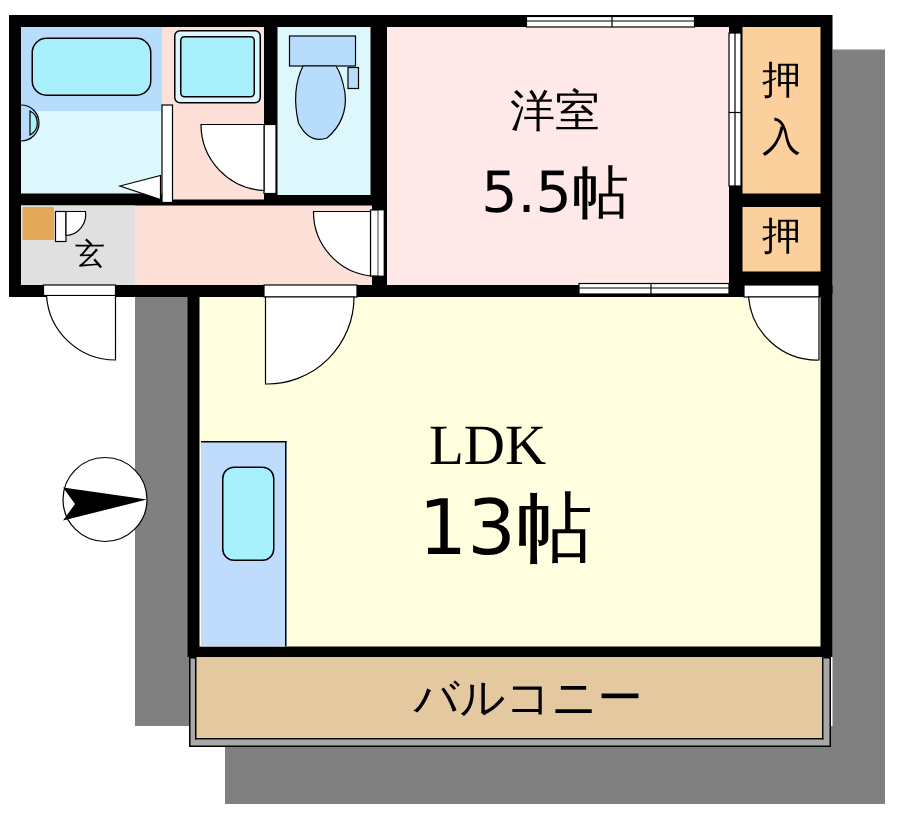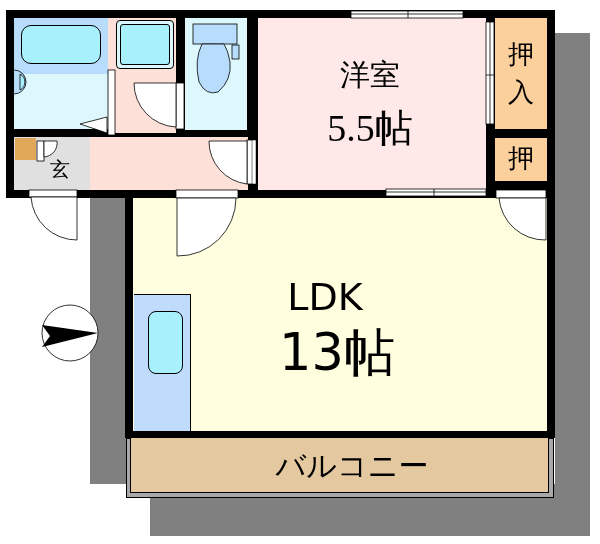--- a/index.html
+++ b/index.html
@@ -90,24 +90,24 @@
   <line x1="490" y1="22" x2="490" y2="124" stroke="#000" stroke-width="0.8"></line>
   <line x1="486" y1="75" x2="494" y2="75" stroke="#000" stroke-width="0.8"></line>
 
   <rect x="252" y="140" width="4" height="44" fill="#fff" stroke="#000" stroke-width="0.5"></rect>
 
   <circle cx="70" cy="333" r="28" fill="#fff" stroke="#000" stroke-width="0.8"></circle>
   <polygon points="42,325 98,333 42,347 50,336" fill="#000"></polygon>
 </svg>
 
 <div class="label" style="left:300px; top:58px; width:140px; font-size:30px;">洋室</div>
-<div class="label" style="left:300px; top:108px; width:140px; font-size:38px;font-family:Liberation Serif, serif;">5.5帖</div>
+<div class="label" style="left:300px; top:108px; width:140px; font-size:38px;">5.5帖</div>
 
 <div class="label" style="left:495px; top:40px; width:52px; font-size:26px;">押</div>
 <div class="label" style="left:495px; top:78px; width:52px; font-size:26px;">入</div>
 <div class="label" style="left:495px; top:144px; width:52px; font-size:26px;">押</div>
 
 <div class="label" style="left:44px; top:158px; width:32px; font-size:20px;">玄</div>
 
-<div class="label" style="left:240px; top:277px; width:170px; font-size:38px;">LDK</div>
+<div class="label" style="left:240px; top:277px; width:170px; font-size:38px;font-family:Liberation Serif, serif;">LDK</div>
 <div class="label" style="left:252px; top:325px; width:170px; font-size:51px;">13帖</div>
 
 <div class="label" style="left:212px; top:449px; width:280px; font-size:30px;">バルコニー</div>
 
 </body></html>

